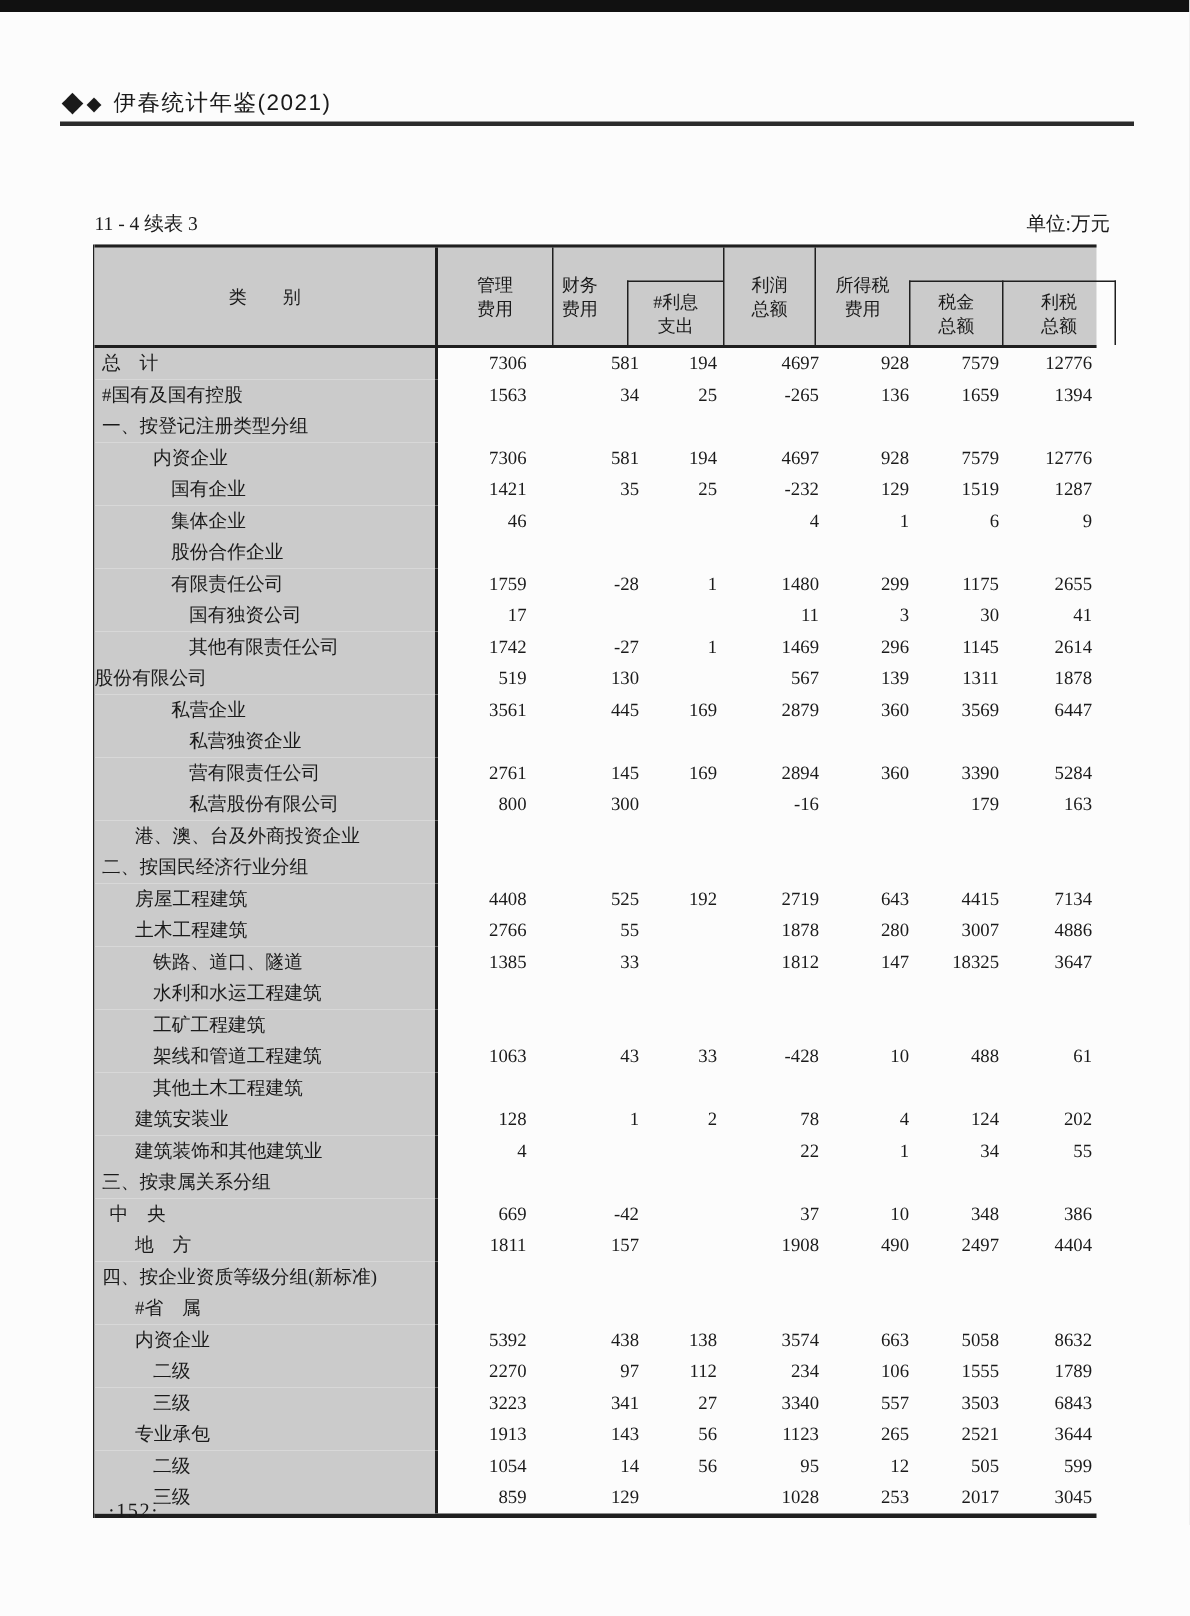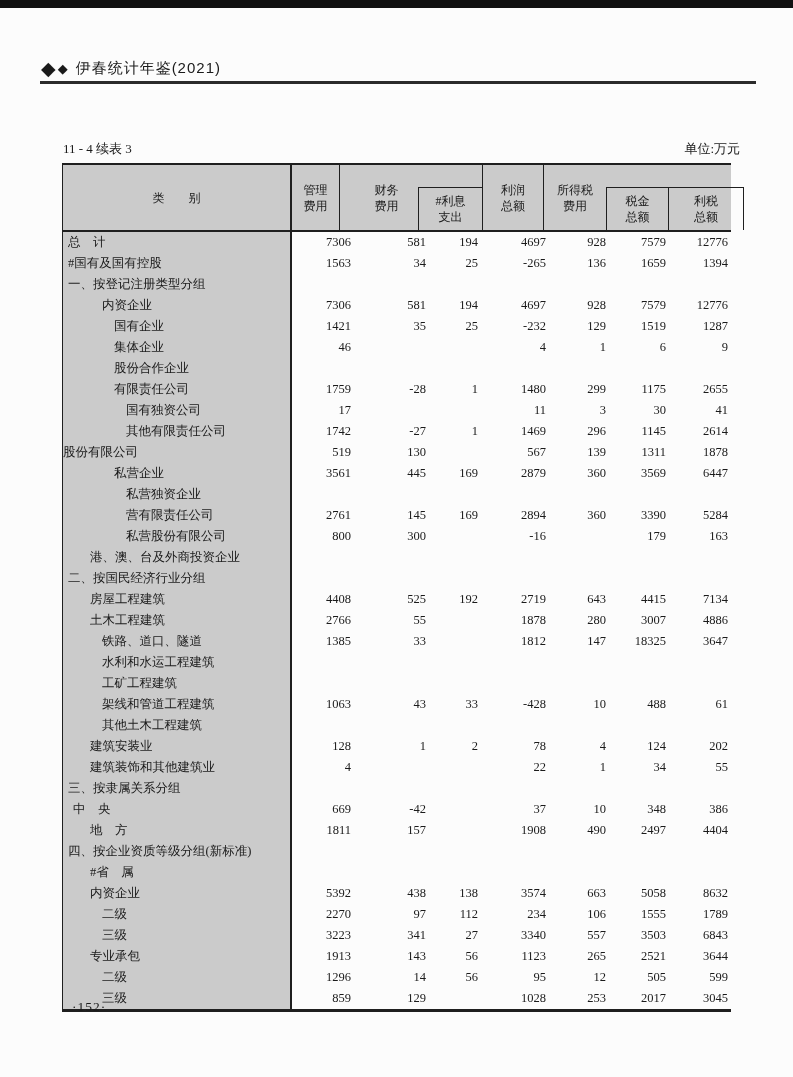--- a/index.html
+++ b/index.html
@@ -65,21 +65,21 @@
   }
   .th, .thbox {
     position: absolute;
     display: flex;
     align-items: center;
     justify-content: center;
     text-align: center;
     white-space: pre-line;
   }
   .th-cat   { left: 0;     top: 0; width: 229px; height: 100%; border-right: 2px solid var(--border, #1f1f1f); }
-  .th-c1    { left: 229px; top: 0; width: 48px;  height: 100%; border-right: 1.5px solid var(--border, #1f1f1f); }
+  .th-c1    { left: 229px; top: 0; width: 77px;  height: 100%; border-right: 1.5px solid var(--border, #1f1f1f); }
   .th-c2    { left: 292px; top: 0; width: 63px;  height: 100%; }
   .thbox-c3 { left: 355px; top: 22px; width: 64px; height: 43px;
               border-top: 1.5px solid var(--border, #1f1f1f);
               border-left: 1.5px solid var(--border, #1f1f1f); }
   .th-c4    { left: 419px; top: 0; width: 62px; height: 100%;
               border-left: 1.5px solid var(--border, #1f1f1f);
               border-right: 1.5px solid var(--border, #1f1f1f); }
   .th-c5    { left: 481px; top: 0; width: 62px; height: 100%; }
   .thbox-c6 { left: 543px; top: 22px; width: 62px; height: 43px;
               border-top: 1.5px solid var(--border, #1f1f1f);
@@ -534,21 +534,21 @@
     <div class="num">143</div>
     <div class="num">56</div>
     <div class="num">1123</div>
     <div class="num">265</div>
     <div class="num">2521</div>
     <div class="num">3644</div>
   </div>
 
   <div class="row">
     <div class="cat" style="padding-left: 39px;">二级</div>
-    <div class="num">1296</div>
+    <div class="num">1054</div>
     <div class="num">14</div>
     <div class="num">56</div>
     <div class="num">95</div>
     <div class="num">12</div>
     <div class="num">505</div>
     <div class="num">599</div>
   </div>
 
   <div class="row">
     <div class="cat" style="padding-left: 39px;">三级</div>

